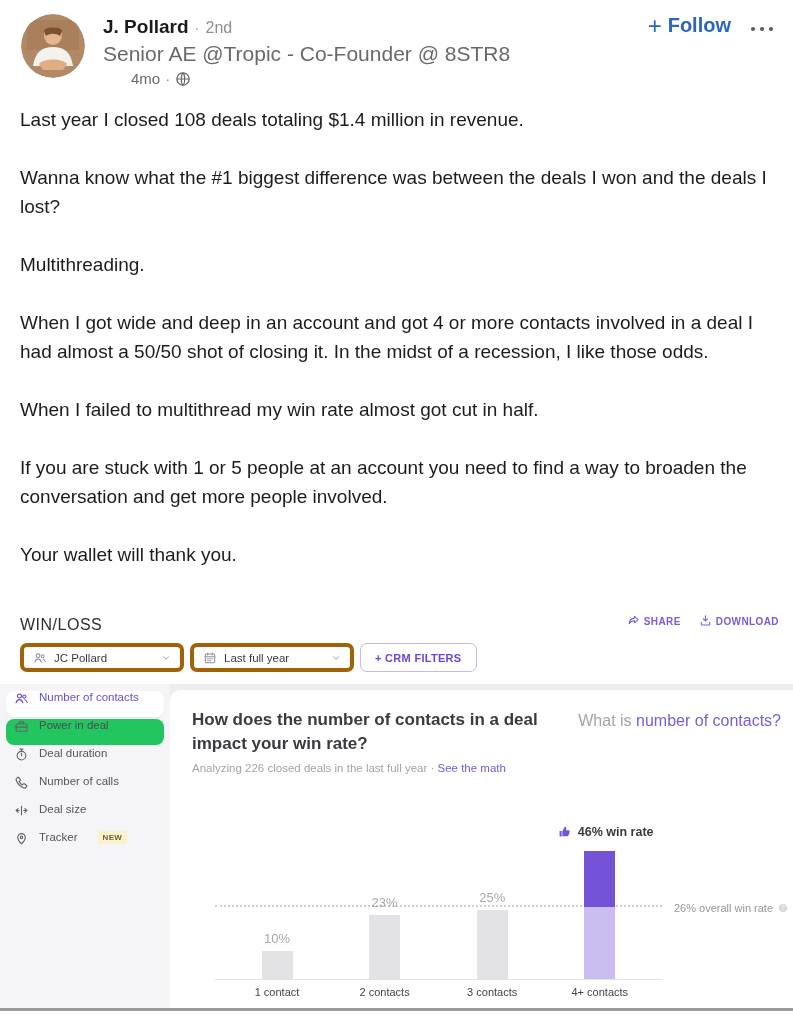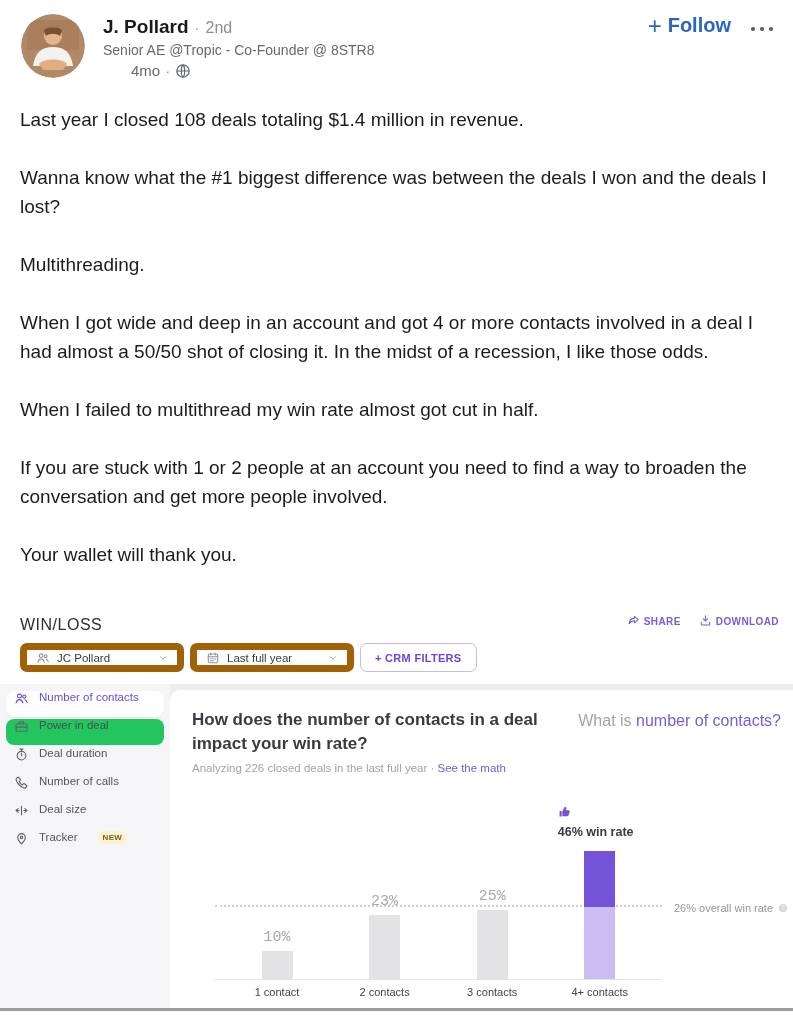--- a/index.html
+++ b/index.html
@@ -8,21 +8,21 @@
 
   
   .post-header { position:relative; height:100px; }
   .avatar { position:absolute; left:21px; top:14px; width:64px; height:64px;
     border-radius:50%; overflow:hidden; cursor:pointer; }
   .id-block { position:absolute; left:103px; top:16px; }
   .name-row { display:flex; align-items:baseline; gap:6px; }
   .author-name { font-size:19px; font-weight:700; color:#1a1a1a; cursor:pointer; }
   .dot-sep { color:#8e8e8e; font-size:15px; }
   .degree { color:#8e8e8e; font-size:16px; }
-  .headline { margin-top:4px; font-size:14px; color:#696969; }
+  .headline { margin-top:4px; font-size:21px; color:#696969; }
   .meta-row { margin-top:4px; font-size:15px; color:#696969; display:flex; align-items:center; gap:5px;margin-left:28px; }
   .meta-row svg { display:block; }
   .follow-btn { position:absolute; right:62px; top:14px; font-size:20px; font-weight:700;
     color:#2a66bd; cursor:pointer; display:flex; align-items:center; gap:6px; }
   .follow-plus { font-size:24px; font-weight:400; line-height:20px; }
   .more-btn { position:absolute; right:18px; top:20px; cursor:pointer; }
 
   
   .post-body { padding:5px 20px 0 20px; }
   .post-body p { font-size:19px; line-height:29px; color:#1c1c1c; margin:0 0 29px 0; }
@@ -31,62 +31,62 @@
   .dash-title-row { display:flex; align-items:flex-start; justify-content:space-between;
     padding:12px 14px 0 20px; }
   .dash-title { font-size:16px; font-weight:500; letter-spacing:.5px; color:#2e2e33; padding-top:6px; }
   .dash-actions { display:flex; gap:18px; padding-top:4px; }
   .dash-action { display:flex; align-items:flex-end; gap:4px; font-size:10px; font-weight:700;
     letter-spacing:.4px; color:#7a5bd8; cursor:pointer; }
   .dash-action svg { display:block; }
 
   
   .filter-row { display:flex; align-items:center; gap:6px; padding:9px 0 0 20px; }
-  .dd { width:164px; height:29px; background:#fff; border:7px solid #a16207; border-radius:7px;
+  .dd { width:164px; height:29px; background:#fff; border:4px solid #a16207; border-radius:7px;
     display:flex; align-items:center; gap:7px; padding:0 9px; cursor:pointer; }
   .dd .dd-label { flex:1; font-size:11.5px; color:#3a3a45; }
   .dd svg { display:block; }
   .crm-btn { height:29px; padding:0 14px; background:#fff; border:1.5px solid #c7b6f2;
     border-radius:7px; font-size:11px; font-weight:700; letter-spacing:.3px; color:#6d43d8;
     display:flex; align-items:center; cursor:pointer; }
 
   
   .panel { display:flex; height:324px; margin-top:12px; }
   .sidebar { width:170px; background:#f5f5f7; padding:7px 6px 0 6px; flex-shrink:0; }
   .side-item { display:flex; align-items:flex-start; gap:10px; height:26px; margin-bottom:2px;
     padding:0 8px; border-radius:8px; font-size:11.5px; color:#55555b; cursor:pointer; }
   .side-item .si-icon { width:15px; height:15px; color:#63636b; display:flex; align-items:center; }
   .side-item.active { background:#fff; color:#6d4bd8; box-shadow:0 1px 2px rgba(0,0,0,.07); }
   .side-item.active .si-icon { color:#6d4bd8; }
   .side-item.hover { background:#22c55e; color:#4c4c52; }
   .badge { margin-left:10px; background:#fbf2cc; color:#6d5f35; font-size:8px; font-weight:700;
-    padding:2px 5px; border-radius:6px; letter-spacing:.3px; }
+    padding:2px 5px; border-radius:1px; letter-spacing:.3px; }
 
   .main { flex:1; background:#ededef; overflow:hidden; }
   .main-card { margin-top:6px; height:410px; background:#fff; border-top-left-radius:10px;
     padding:18px 0 0 22px; position:relative; }
   .card-head { display:flex; justify-content:space-between; align-items:flex-start; padding-right:12px; }
   .question { max-width:470px; font-size:17px; font-weight:700; color:#3a3a40; line-height:24px; }
   .help-link { font-size:16px; white-space:nowrap; padding-top:4px; cursor:pointer; }
   .help-prefix { color:#a3a3a8; }
   .help-anchor { color:#7a5bd8; }
   .subtitle { margin-top:6px; font-size:11.5px; color:#a3a3a8; }
   .see-math { color:#7a5bd8; font-weight:500; cursor:pointer; }
 
   
   .chart-wrap { position:relative; margin:13px 0 0 23px; width:447px; height:193px;
     border-bottom:1px solid #e3e3e6; }
   .bar { position:absolute; bottom:0; width:31px; }
-  .bar-label { position:absolute; width:60px; text-align:center; font-size:15px; color:#a8a8ad;font-family:Liberation Mono, monospace; }
+  .bar-label { position:absolute; width:60px; text-align:center; font-size:13px; color:#a8a8ad; }
   .x-label { position:absolute; top:199px; width:96px; text-align:center; font-size:11px; color:#434347; }
   .ref-line { position:absolute; left:0; right:0; border-top:2px dotted #cdcdd3; }
   .ref-label { position:absolute; left:calc(100% + 12px); white-space:nowrap; font-size:11px;
     color:#97979c; display:flex; align-items:center; gap:4px; }
-  .hl-note { position:absolute; display:flex; align-items:flex-start; gap:6px; white-space:nowrap;
-    font-size:12.5px; font-weight:700; color:#3a3a40;flex-direction:column; }
+  .hl-note { position:absolute; display:flex; align-items:flex-end; gap:6px; white-space:nowrap;
+    font-size:12.5px; font-weight:700; color:#3a3a40; }
   .hl-note svg { display:block; }
 
   .bottom-line { height:3px; background:#9b9b9b; margin-top:0; }
 </style>
 </head>
 <body>
 
 <div class="post-header">
   <div class="avatar">
     <svg width="64" height="64" viewBox="0 0 64 64">
@@ -126,21 +126,21 @@
     </svg>
   </div>
 </div>
 
 <div class="post-body">
     <p>Last year I closed 108 deals totaling $1.4 million in revenue.</p>
     <p>Wanna know what the #1 biggest difference was between the deals I won and the deals I lost?</p>
     <p>Multithreading.</p>
     <p>When I got wide and deep in an account and got 4 or more contacts involved in a deal I had almost a 50/50 shot of closing it. In the midst of a recession, I like those odds.</p>
     <p>When I failed to multithread my win rate almost got cut in half.</p>
-    <p>If you are stuck with 1 or 2 people at an account you need to find a way to broaden the conversation and get more people involved.</p>
+    <p>If you are stuck with 1 or 5 people at an account you need to find a way to broaden the conversation and get more people involved.</p>
     <p>Your wallet will thank you.</p>
   </div>
 
 <div>
 
   <div class="dash-title-row">
     <div class="dash-title">WIN/LOSS</div>
     <div class="dash-actions">
       <div class="dash-action">
         <svg width="13" height="13" viewBox="0 0 16 16">

